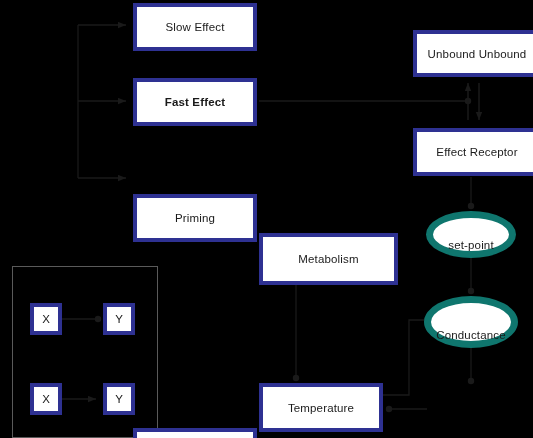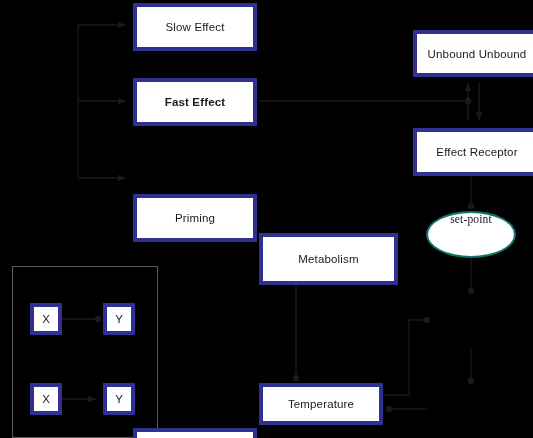--- a/index.html
+++ b/index.html
@@ -34,30 +34,29 @@
     justify-content: center;
     color: #1a1a1a;
     font-size: 11.5px;
     letter-spacing: 0.15px;
     z-index: 3;
   }
   .node-ellipse {
     position: absolute;
     box-sizing: border-box;
     background: #ffffff;
-    border: 2px solid #0f766e;
+    border: 7px solid #0f766e;
     border-radius: 50%;
     display: flex;
-    align-items: flex-start;
+    align-items: flex-end;
     justify-content: center;
     color: #1a1a1a;
     font-size: 11.5px;
     letter-spacing: 0.15px;
     z-index: 3;
-    font-family: Liberation Serif, serif;
   }
   .legend-panel {
     position: absolute;
     box-sizing: border-box;
     border: 1.5px solid #5a5a5a;
     background: transparent;
     z-index: 2;
   }
   .legend-node {
     position: absolute;
@@ -134,28 +133,31 @@
   </div>
 
   <div class="node-box" style="left:413px; top:128px; width:128px; height:48px;">
     <span>Effect Receptor</span>
   </div>
 
   <div class="node-box" style="left:259px; top:233px; width:139px; height:52px;">
     <span>Metabolism</span>
   </div>
 
-  <div class="node-box" style="left:259px; top:383px; width:124px; height:42px;">
+  <div class="node-box" style="left:259px; top:383px; width:124px; height:49px;">
     <span>Temperature</span>
   </div>
 
   <div class="node-ellipse" style="left:426px; top:211px; width:90px; height:47px;">
     <span>set-point</span>
   </div>
 
+  <div class="node-ellipse" style="left:424px; top:296px; width:94px; height:52px;">
+    <span>Conductance</span>
+  </div>
 
 
   <div class="node-box" style="left:133px; top:428px; width:124px; height:48px;"></div>
 
   <div class="legend-panel" style="left:12px; top:266px; width:146px; height:172px;"></div>
 
   <div class="legend-node" style="left:30px; top:303px; width:32px; height:32px;">
     <span>X</span>
   </div>
   <div class="legend-node" style="left:103px; top:303px; width:32px; height:32px;">

